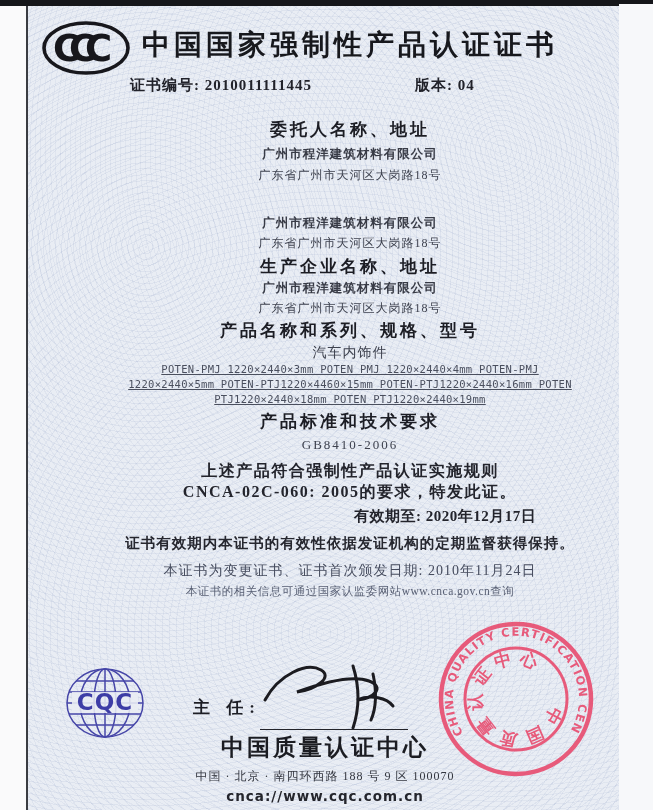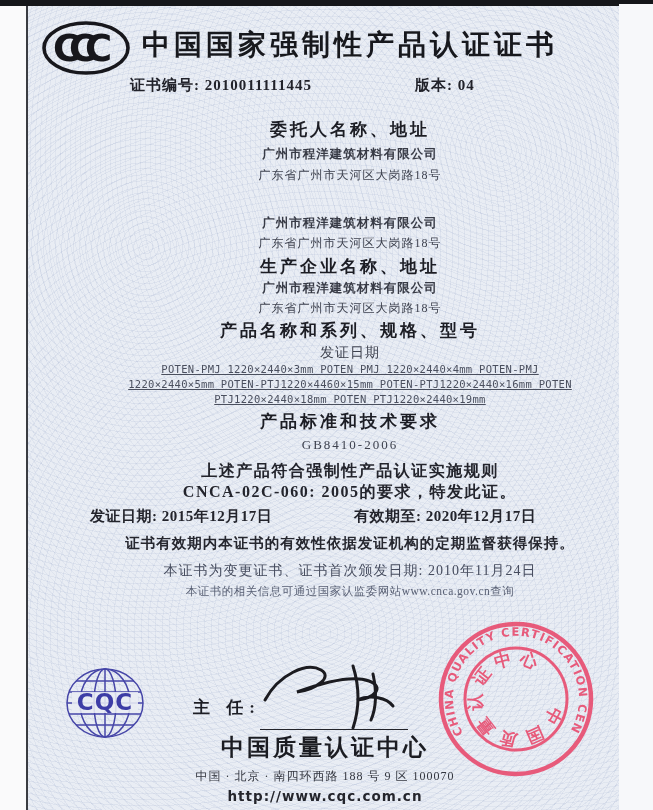--- a/index.html
+++ b/index.html
@@ -67,35 +67,34 @@
     <div class="abs ctr sec-l2" style="top:161px;">广东省广州市天河区大岗路18号</div>
 
     <div class="abs ctr sec-l1" style="top:209px;">广州市程洋建筑材料有限公司</div>
     <div class="abs ctr sec-l2" style="top:229px;">广东省广州市天河区大岗路18号</div>
 
     <div class="abs ctr sec-h" style="top:249px;">生产企业名称、地址</div>
     <div class="abs ctr sec-l1" style="top:274px;">广州市程洋建筑材料有限公司</div>
     <div class="abs ctr sec-l2" style="top:294px;">广东省广州市天河区大岗路18号</div>
 
     <div class="abs ctr sec-h" style="top:313px;">产品名称和系列、规格、型号</div>
-    <div class="abs ctr sec-l2" style="top:338px;font-size:14px;">发证日期</div>
+    <div class="abs ctr sec-l2" style="top:338px;font-size:14px;">汽车内饰件</div>
 
     <div class="abs ctr models" style="top:356px;text-decoration:underline;">
       <div>POTEN-PMJ 1220×2440×3mm POTEN PMJ 1220×2440×4mm POTEN-PMJ</div>
       <div>1220×2440×5mm POTEN-PTJ1220×4460×15mm POTEN-PTJ1220×2440×16mm POTEN</div>
       <div>PTJ1220×2440×18mm POTEN PTJ1220×2440×19mm</div>
     </div>
 
     <div class="abs ctr sec-h" style="top:404px;">产品标准和技术要求</div>
     <div class="abs ctr sec-l2" style="top:431px;font-size:13px;letter-spacing:2px;">GB8410-2006</div>
 
     <div class="abs ctr stmt" style="top:455px;">上述产品符合强制性产品认证实施规则</div>
     <div class="abs ctr stmt" style="top:476px;">CNCA-02C-060: 2005的要求，特发此证。</div>
 
-    <div class="abs dates" style="left:30px;top:501px;">发证日期: 2015年12月17日</div>
     <div class="abs dates" style="left:294px;top:501px;">有效期至: 2020年12月17日</div>
 
     <div class="abs ctr superv" style="top:528px;">证书有效期内本证书的有效性依据发证机构的定期监督获得保持。</div>
     <div class="abs ctr change" style="top:556px;">本证书为变更证书、证书首次颁发日期: 2010年11月24日</div>
     <div class="abs ctr query" style="top:578px;">本证书的相关信息可通过国家认监委网站www.cnca.gov.cn查询</div>
 
     <svg class="abs" style="left:5px;top:660px;" width="80" height="74" viewBox="0 0 80 74">
       <g fill="none" stroke="#4646a8" stroke-width="1.5">
         <ellipse cx="40" cy="37" rx="38" ry="34"></ellipse>
         <ellipse cx="40" cy="37" rx="25" ry="34"></ellipse>
@@ -135,17 +134,17 @@
       <g transform="rotate(100 81 81)">
         <text font-size="17" font-weight="bold" fill="#e8476b" letter-spacing="6" font-family="Liberation Serif, DejaVu Serif, serif">
           <textPath href="#innerPath">中国质量认证中心</textPath>
         </text>
       </g>
     </svg>
 
     <div class="footer">
       <div class="abs ctr org" style="top:726px;">中国质量认证中心</div>
       <div class="abs ctr addr" style="top:762px;">中国 · 北京 · 南四环西路 188 号 9 区 100070</div>
-      <div class="abs ctr url" style="top:782px;">http://www.cqc.com.cn</div>
+      <div class="abs ctr url" style="top:782px;">cnca://www.cqc.com.cn</div>
     </div>
 
   </div>
 </div>
 
 </body></html>

